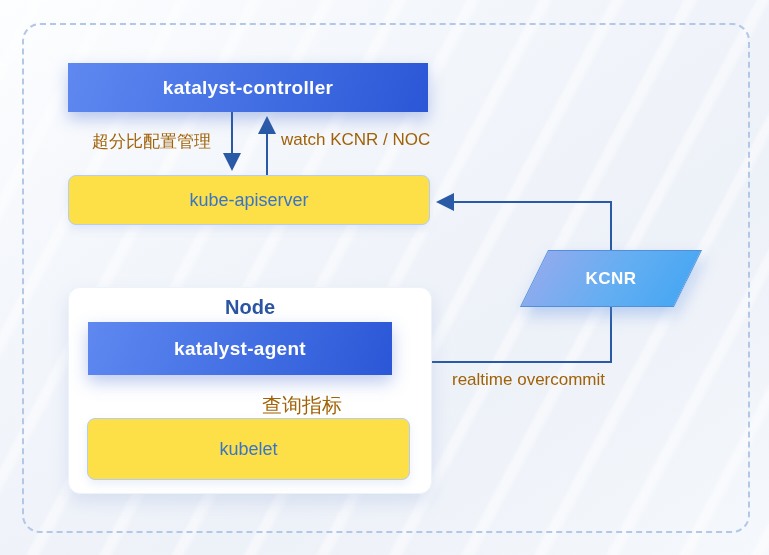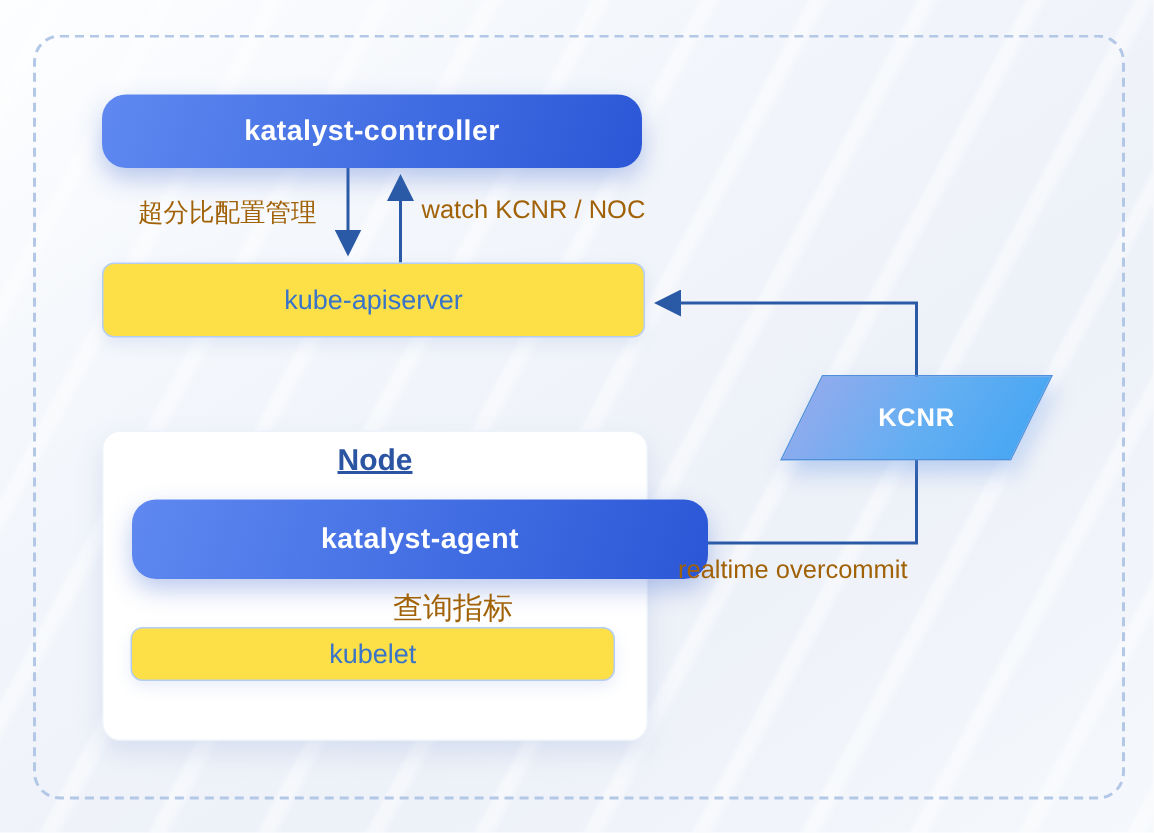--- a/index.html
+++ b/index.html
@@ -20,59 +20,58 @@
   }
   .dashed-frame {
     position: absolute;
     left: 22px; top: 23px; width: 728px; height: 510px;
     border: 2px dashed #b3c7e6;
     border-radius: 18px;
   }
   .blue-btn {
     position: absolute;
     background: linear-gradient(108deg, #5f88f0 0%, #4a76e7 38%, #2b57d7 100%);
-    border-radius: 16px;
+    border-radius: 0;
     box-shadow: 0 7px 16px rgba(62, 102, 205, 0.35);
     color: #ffffff;
     font-weight: bold;
     font-size: 19px;
     text-align: left;
     display: flex; align-items: center; justify-content: center;
     letter-spacing: 0.3px;
   }
   .controller { left: 68px; top: 63px; width: 360px; height: 49px; }
-  .agent { left: 88px; top: 333px; width: 384px; height: 53px; }
+  .agent { left: 88px; top: 322px; width: 304px; height: 53px; }
   .white-box {
     position: absolute;
     background: #fde047;
     border: 1px solid #b5cdf2;
     border-radius: 8px;
     box-shadow: 0 4px 10px rgba(120, 150, 210, 0.16);
     color: #3a74c8;
     font-size: 18px;
     display: flex; align-items: center; justify-content: center;
   }
   .apiserver { left: 68px; top: 175px; width: 362px; height: 50px; }
-  .kubelet  { left: 87px; top: 418px; width: 323px; height: 36px; }
+  .kubelet  { left: 87px; top: 418px; width: 323px; height: 62px; }
   .node-group {
     position: absolute;
     left: 68px; top: 287px; width: 364px; height: 207px;
     background: #ffffff;
     border: 1px solid #eef3fa;
     border-radius: 12px;
     box-shadow: 0 8px 18px rgba(120, 150, 210, 0.20);
   }
   .node-title {
     position: absolute;
     left: 0; top: 8px; width: 100%;
     text-align: center;
     color: #2b55a3;
     font-size: 20px;
     font-weight: bold;
-    text-decoration: underline;
   }
   .edge-label {
     position: absolute;
     color: #a16207;
     font-size: 17px;
     white-space: nowrap;
   }
   .label-config   { left: 92px;  top: 130px; }
   .label-watch    { left: 281px; top: 130px; }
   .label-query    { left: 262px; top: 392px; font-size: 20px; }

